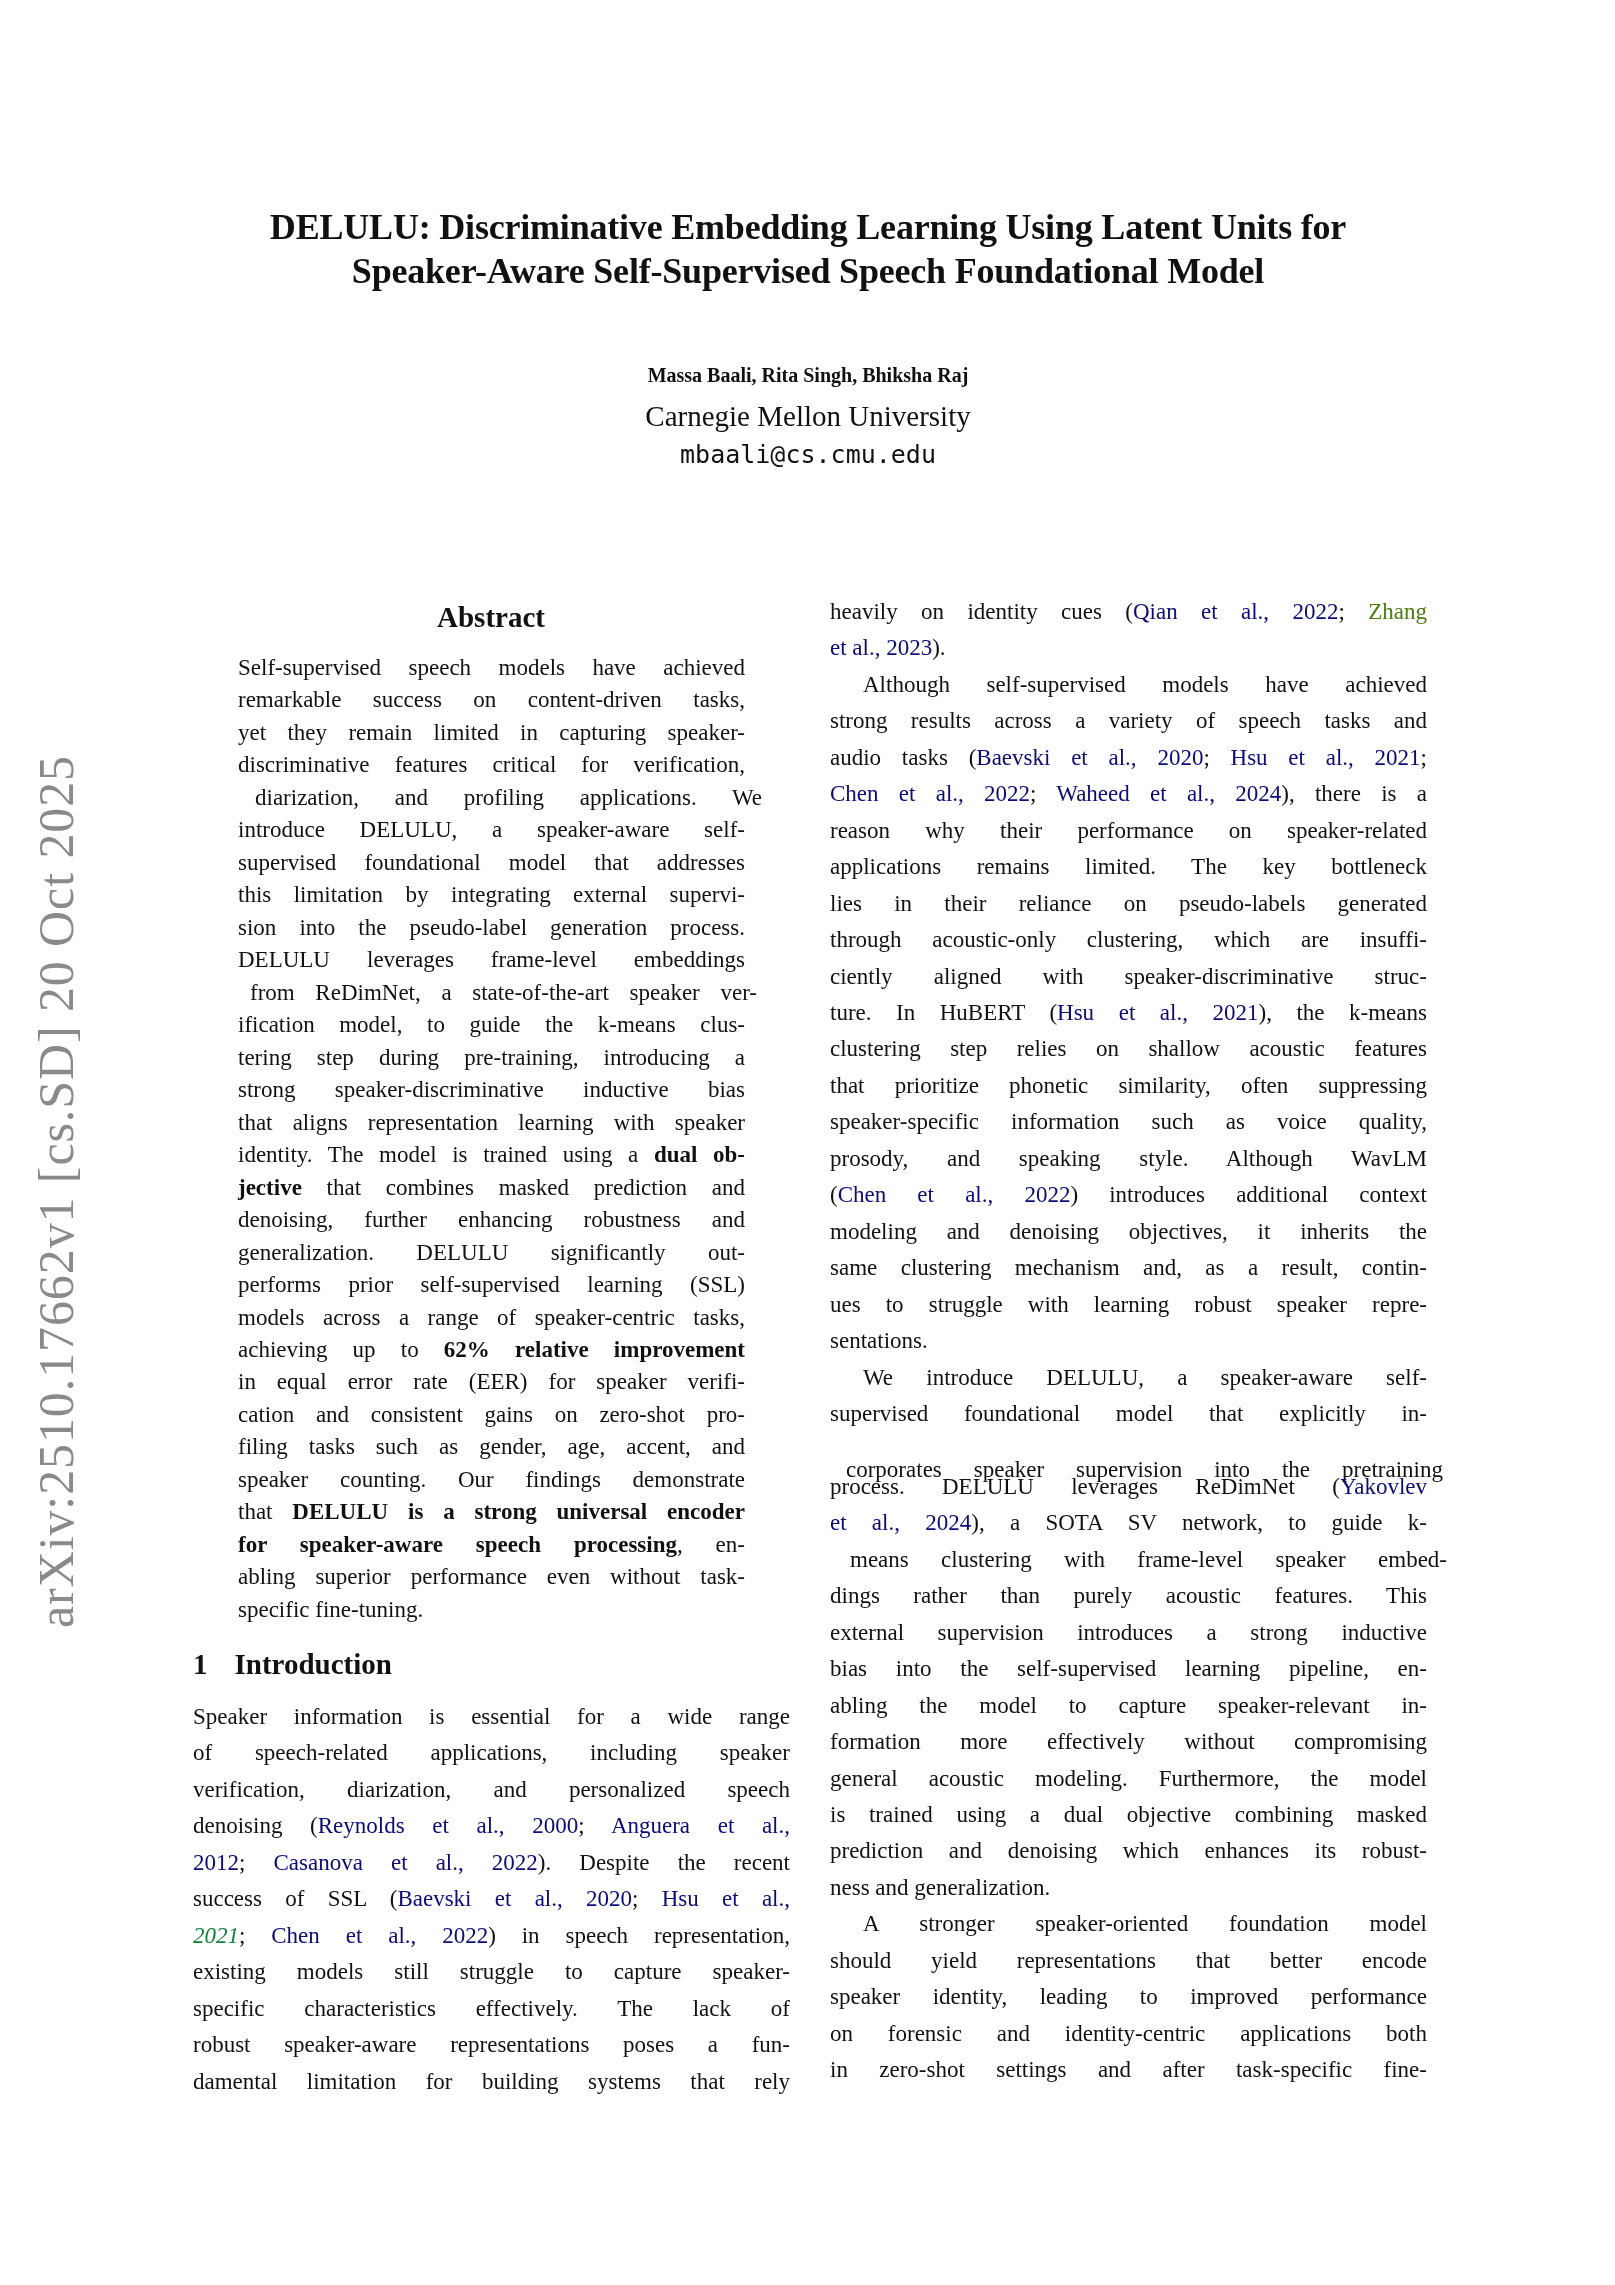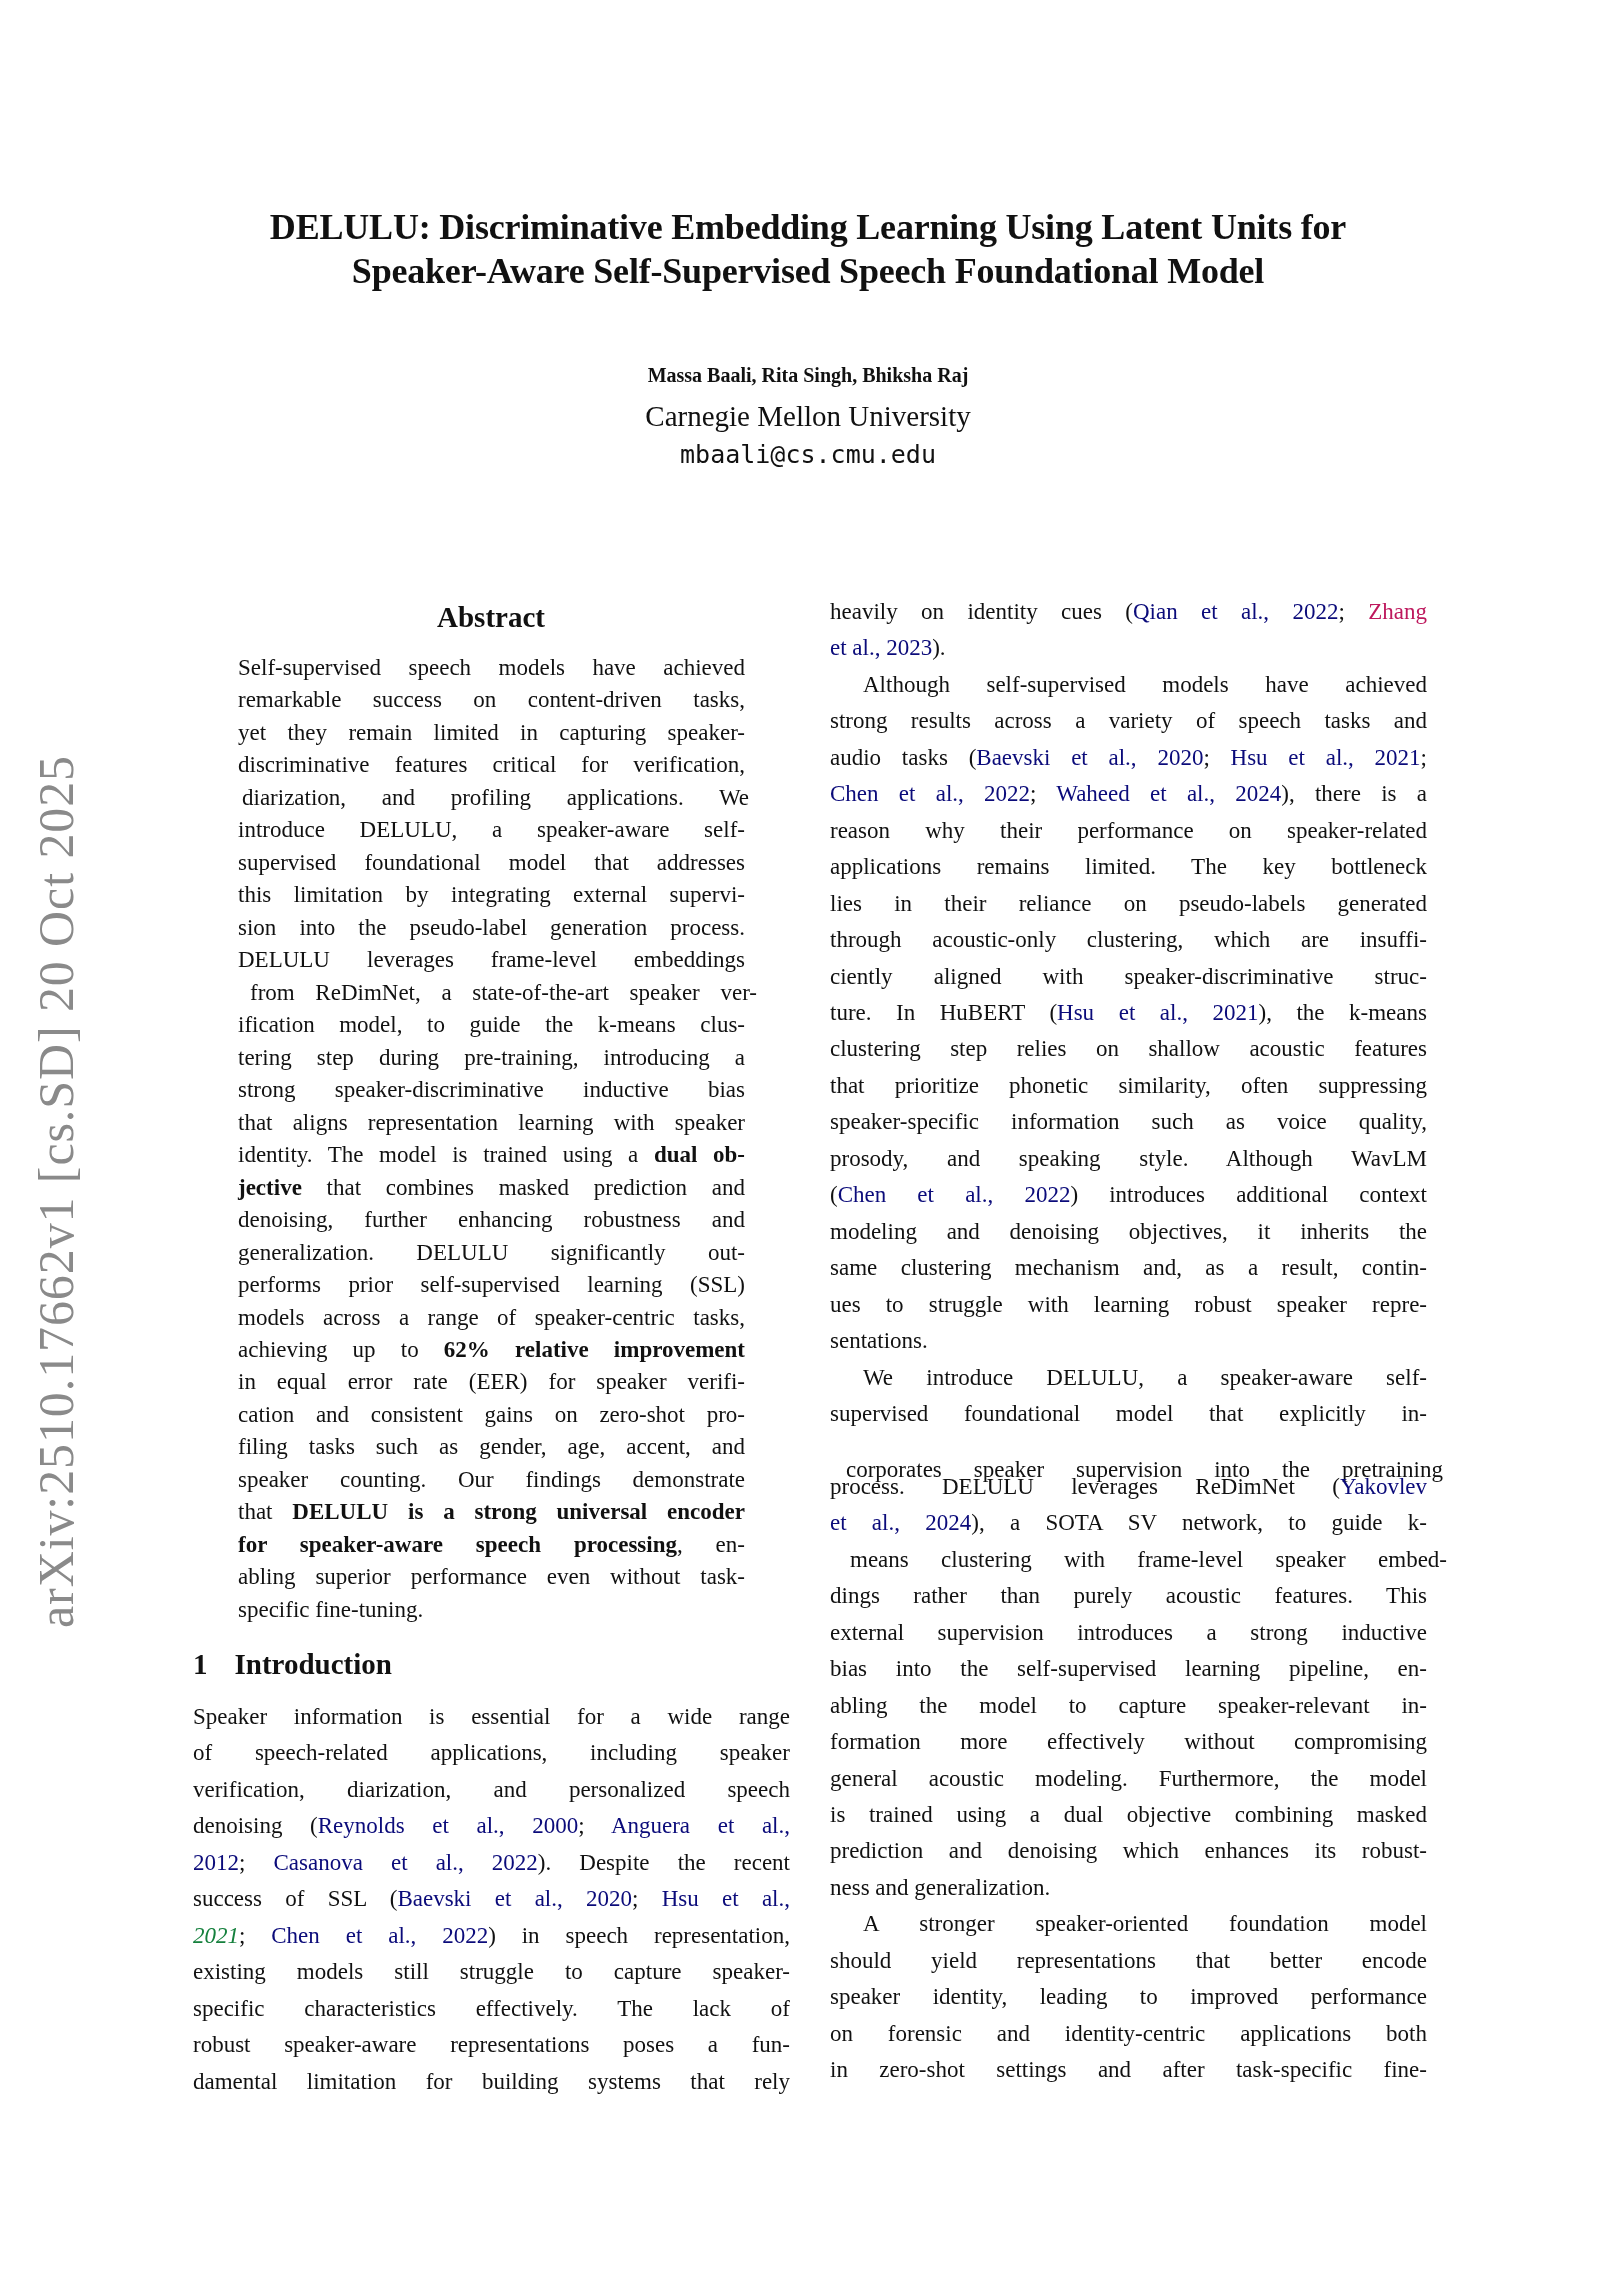--- a/index.html
+++ b/index.html
@@ -27,21 +27,21 @@
 <div class="abs email" style="top:440px;">mbaali@cs.cmu.edu</div>
 
 <div class="abs arxiv">arXiv:2510.17662v1  [cs.SD]  20 Oct 2025</div>
 
 <div class="abs abs-head" style="top:601px;">Abstract</div>
 <div id="abstract-body" class="abs" style="left:238px; top:655px; width:507px;">
     <div class="line just" style="position: absolute; top: 0px; left: 0px; width: 507px;">Self-supervised speech models have achieved</div>
     <div class="line just" style="position: absolute; top: 32px; left: 0px; width: 507px;">remarkable success on content-driven tasks,</div>
     <div class="line just" style="position: absolute; top: 65px; left: 0px; width: 507px;">yet they remain limited in capturing speaker-</div>
     <div class="line just" style="position: absolute; top: 97px; left: 0px; width: 507px;">discriminative features critical for verification,</div>
-    <div class="line just" style="position: absolute; top: 130px; left: 4px; width: 507px;">diarization, and profiling applications.  We</div>
+    <div class="line just" style="position: absolute; top: 130px; left: 17px; width: 507px;">diarization, and profiling applications.  We</div>
     <div class="line just" style="position: absolute; top: 162px; left: 0px; width: 507px;">introduce DELULU, a speaker-aware self-</div>
     <div class="line just" style="position: absolute; top: 195px; left: 0px; width: 507px;">supervised foundational model that addresses</div>
     <div class="line just" style="position: absolute; top: 227px; left: 0px; width: 507px;">this limitation by integrating external supervi-</div>
     <div class="line just" style="position: absolute; top: 260px; left: 0px; width: 507px;">sion into the pseudo-label generation process.</div>
     <div class="line just" style="position: absolute; top: 292px; left: 0px; width: 507px;">DELULU leverages frame-level embeddings</div>
     <div class="line just" style="position: absolute; top: 325px; left: 12px; width: 507px;">from ReDimNet, a state-of-the-art speaker ver-</div>
     <div class="line just" style="position: absolute; top: 357px; left: 0px; width: 507px;">ification model, to guide the k-means clus-</div>
     <div class="line just" style="position: absolute; top: 390px; left: 0px; width: 507px;">tering step during pre-training, introducing a</div>
     <div class="line just" style="position: absolute; top: 422px; left: 0px; width: 507px;">strong speaker-discriminative inductive bias</div>
     <div class="line just" style="position: absolute; top: 455px; left: 0px; width: 507px;">that aligns representation learning with speaker</div>
@@ -72,21 +72,21 @@
     <div class="line just" style="position: absolute; top: 109px; left: 0px; width: 597px;"><span>denoising (</span><span class="cite" style="color: rgb(11, 11, 122);">Reynolds et al., 2000</span><span>; </span><span class="cite" style="color: rgb(11, 11, 122);">Anguera et al.,</span></div>
     <div class="line just" style="position: absolute; top: 146px; left: 0px; width: 597px;"><span class="cite" style="color: rgb(11, 11, 122);">2012</span><span>; </span><span class="cite" style="color: rgb(11, 11, 122);">Casanova et al., 2022</span><span>).  Despite the recent</span></div>
     <div class="line just" style="position: absolute; top: 182px; left: 0px; width: 597px;"><span>success of SSL (</span><span class="cite" style="color: rgb(11, 11, 122);">Baevski et al., 2020</span><span>; </span><span class="cite" style="color: rgb(11, 11, 122);">Hsu et al.,</span></div>
     <div class="line just" style="position: absolute; top: 219px; left: 0px; width: 597px;"><span class="cite" style="color: #15803d; font-style: italic;">2021</span><span>; </span><span class="cite" style="color: rgb(11, 11, 122);">Chen et al., 2022</span><span>) in speech representation,</span></div>
     <div class="line just" style="position: absolute; top: 255px; left: 0px; width: 597px;">existing models still struggle to capture speaker-</div>
     <div class="line just" style="position: absolute; top: 292px; left: 0px; width: 597px;">specific characteristics effectively.  The lack of</div>
     <div class="line just" style="position: absolute; top: 328px; left: 0px; width: 597px;">robust speaker-aware representations poses a fun-</div>
     <div class="line just" style="position: absolute; top: 365px; left: 0px; width: 597px;">damental limitation for building systems that rely</div>
   </div>
 <div id="intro-right" class="abs" style="left:830px; top:599px; width:597px;">
-    <div class="line just" style="position: absolute; top: 0px; left: 0px; width: 597px;"><span>heavily on identity cues (</span><span class="cite" style="color: rgb(11, 11, 122);">Qian et al., 2022</span><span>; </span><span class="cite" style="color: #be185d;">Zhang</span></div>
+    <div class="line just" style="position: absolute; top: 0px; left: 0px; width: 597px;"><span>heavily on identity cues (</span><span class="cite" style="color: rgb(11, 11, 122);">Qian et al., 2022</span><span>; </span><span class="cite" style="color: #4d7c0f;">Zhang</span></div>
     <div class="line" style="position: absolute; top: 36px; left: 0px; width: 597px;"><span class="cite" style="color: rgb(11, 11, 122);">et al., 2023</span><span>).</span></div>
     <div class="line just" style="position: absolute; top: 73px; left: 33px; width: 564px;">Although self-supervised models have achieved</div>
     <div class="line just" style="position: absolute; top: 109px; left: 0px; width: 597px;">strong results across a variety of speech tasks and</div>
     <div class="line just" style="position: absolute; top: 146px; left: 0px; width: 597px;"><span>audio tasks (</span><span class="cite" style="color: rgb(11, 11, 122);">Baevski et al., 2020</span><span>; </span><span class="cite" style="color: rgb(11, 11, 122);">Hsu et al., 2021</span><span>;</span></div>
     <div class="line just" style="position: absolute; top: 182px; left: 0px; width: 597px;"><span class="cite" style="color: rgb(11, 11, 122);">Chen et al., 2022</span><span>; </span><span class="cite" style="color: rgb(11, 11, 122);">Waheed et al., 2024</span><span>), there is a</span></div>
     <div class="line just" style="position: absolute; top: 219px; left: 0px; width: 597px;">reason why their performance on speaker-related</div>
     <div class="line just" style="position: absolute; top: 255px; left: 0px; width: 597px;">applications remains limited. The key bottleneck</div>
     <div class="line just" style="position: absolute; top: 292px; left: 0px; width: 597px;">lies in their reliance on pseudo-labels generated</div>
     <div class="line just" style="position: absolute; top: 328px; left: 0px; width: 597px;">through acoustic-only clustering, which are insuffi-</div>
     <div class="line just" style="position: absolute; top: 365px; left: 0px; width: 597px;">ciently aligned with speaker-discriminative struc-</div>

